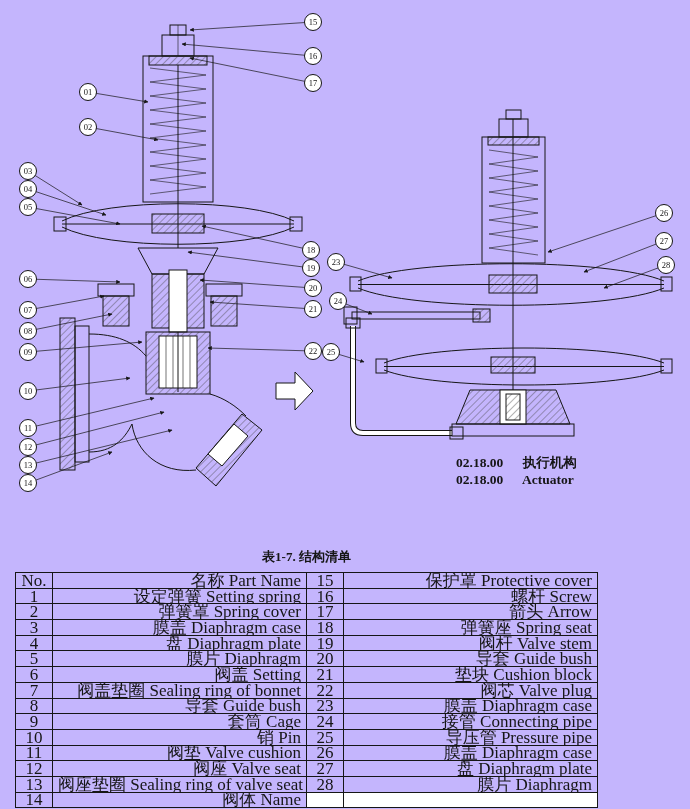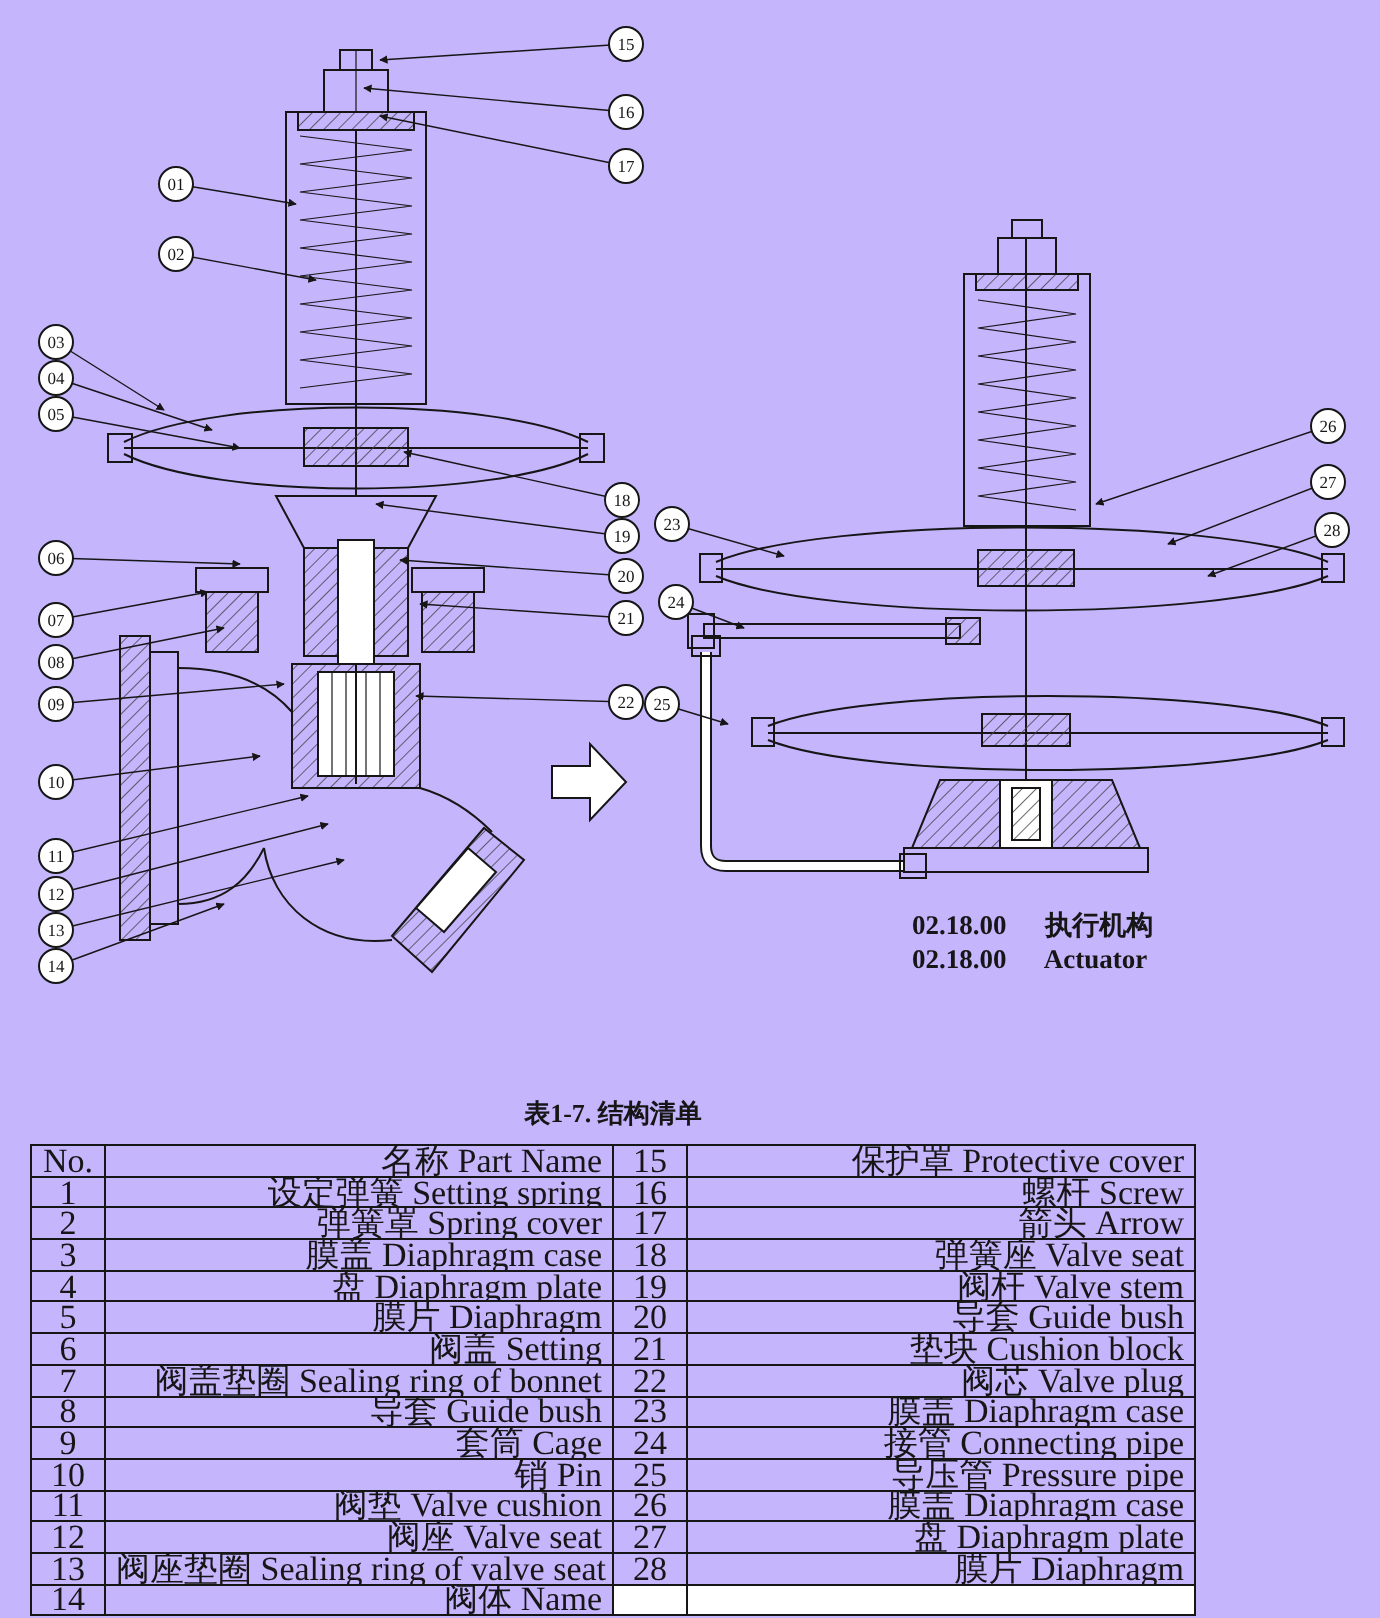--- a/index.html
+++ b/index.html
@@ -316,21 +316,21 @@
           <tr>
             <td class="num">2</td>
             <td class="name">弹簧罩 Spring cover</td>
             <td class="num">17</td>
             <td class="name">箭头 Arrow</td>
           </tr>
           <tr>
             <td class="num">3</td>
             <td class="name">膜盖 Diaphragm case</td>
             <td class="num">18</td>
-            <td class="name">弹簧座 Valve seat</td>
+            <td class="name">弹簧座 Spring seat</td>
           </tr>
           <tr>
             <td class="num">4</td>
             <td class="name">盘 Diaphragm plate</td>
             <td class="num">19</td>
             <td class="name">阀杆 Valve stem</td>
           </tr>
           <tr>
             <td class="num">5</td>
             <td class="name">膜片 Diaphragm</td>

